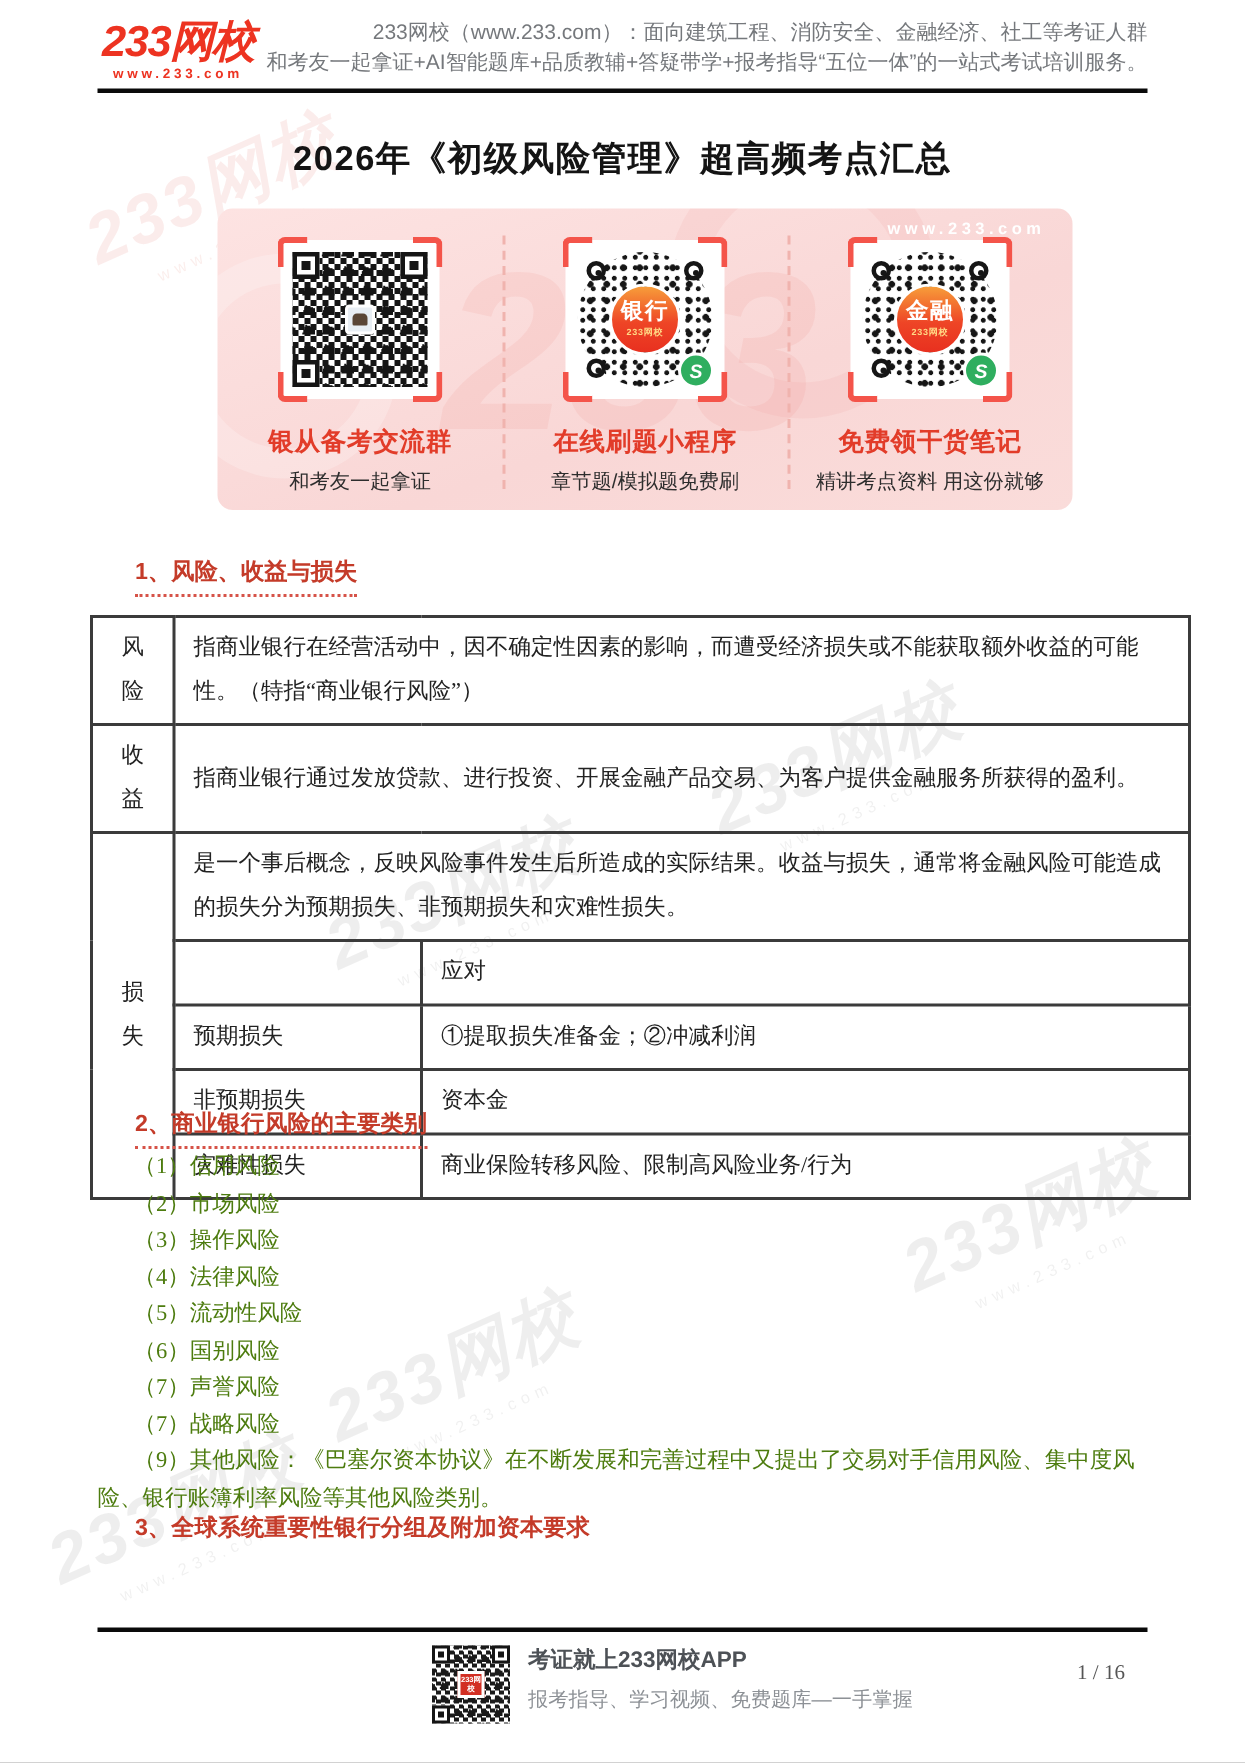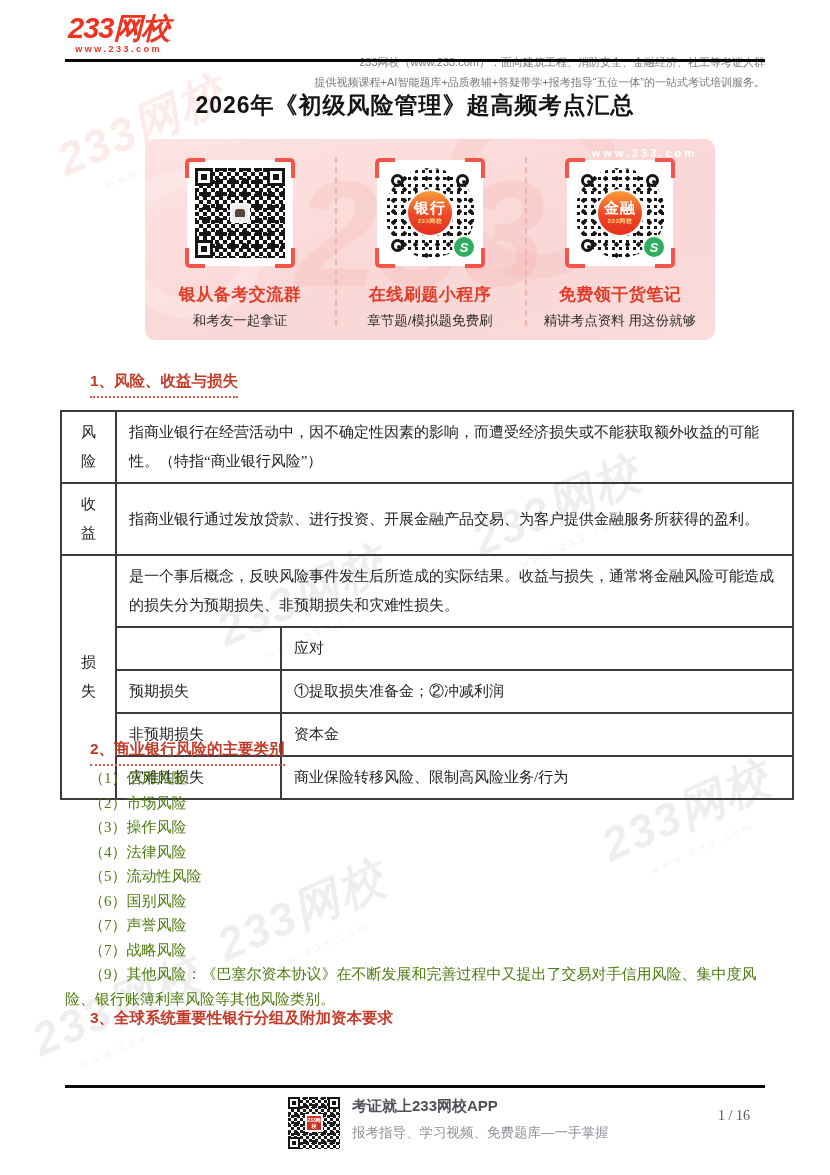--- a/index.html
+++ b/index.html
@@ -10,21 +10,21 @@
   .wm { position:absolute; transform:rotate(-24deg); text-align:center; pointer-events:none; z-index:0; }
   .wm .wm-t { font-size:46px; font-weight:bold; font-style:italic; color:rgba(0,0,0,0.065); letter-spacing:2px; }
   .wm .wm-s { font-size:11px; color:rgba(0,0,0,0.06); letter-spacing:4px; margin-top:2px; }
   .wm.pink .wm-t { color:rgba(225,120,110,0.14); }
   .wm.pink .wm-s { color:rgba(225,120,110,0.13); }
 
   
   .logo { position:absolute; left:68px; top:13px; text-align:center; }
   .logo-main { font-size:29px; font-weight:bold; font-style:italic; color:#ed3321; letter-spacing:-1px; line-height:30px; }
   .logo-sub { font-size:9px; font-weight:bold; color:#ed3321; letter-spacing:2.5px; margin-top:1px; }
-  .header-tag { position:absolute; right:65px; top:11px; text-align:right; font-size:11px; color:#75787c; line-height:20px;margin-top:41px; }
+  .header-tag { position:absolute; right:65px; top:11px; text-align:right; font-size:14px; color:#75787c; line-height:20px; }
   .rule { position:absolute; left:65px; width:700px; height:3px; background:#0a0a0a; }
   .rule.top { top:59px; } .rule.bottom { top:1085px; }
 
   
   .doc-title { position:absolute; left:0; top:90px; width:100%; text-align:center;
     font-size:23px; font-weight:900; color:#141414; letter-spacing:1px; z-index:1; }
 
   
   .banner { position:absolute; left:145px; top:139px; width:570px; height:201px; border-radius:10px;
     background:linear-gradient(160deg,#fde3e2 0%,#f9d7d6 60%,#fadcda 100%); overflow:hidden; display:flex; z-index:1; }
@@ -137,21 +137,21 @@
     <div class="wm-t">233网校</div>
     <div class="wm-s">www.233.com</div>
   </div>
 
   <div class="logo">
     <div class="logo-main">233网校</div>
     <div class="logo-sub">www.233.com</div>
   </div>
   <div class="header-tag">
     <div>233网校（www.233.com）：面向建筑工程、消防安全、金融经济、社工等考证人群</div>
-    <div>提供视频课程+AI智能题库+品质教辅+答疑带学+报考指导“五位一体”的一站式考试培训服务。</div>
+    <div>和考友一起拿证+AI智能题库+品质教辅+答疑带学+报考指导“五位一体”的一站式考试培训服务。</div>
   </div>
   <div class="rule top"></div>
 
   <div class="doc-title">2026年《初级风险管理》超高频考点汇总</div>
 
   <div class="banner">
     <div class="banner-deco1"></div>
     <div class="banner-deco2"></div>
     <div class="banner-deco3">233</div>
     <div class="banner-url">www.233.com</div>

